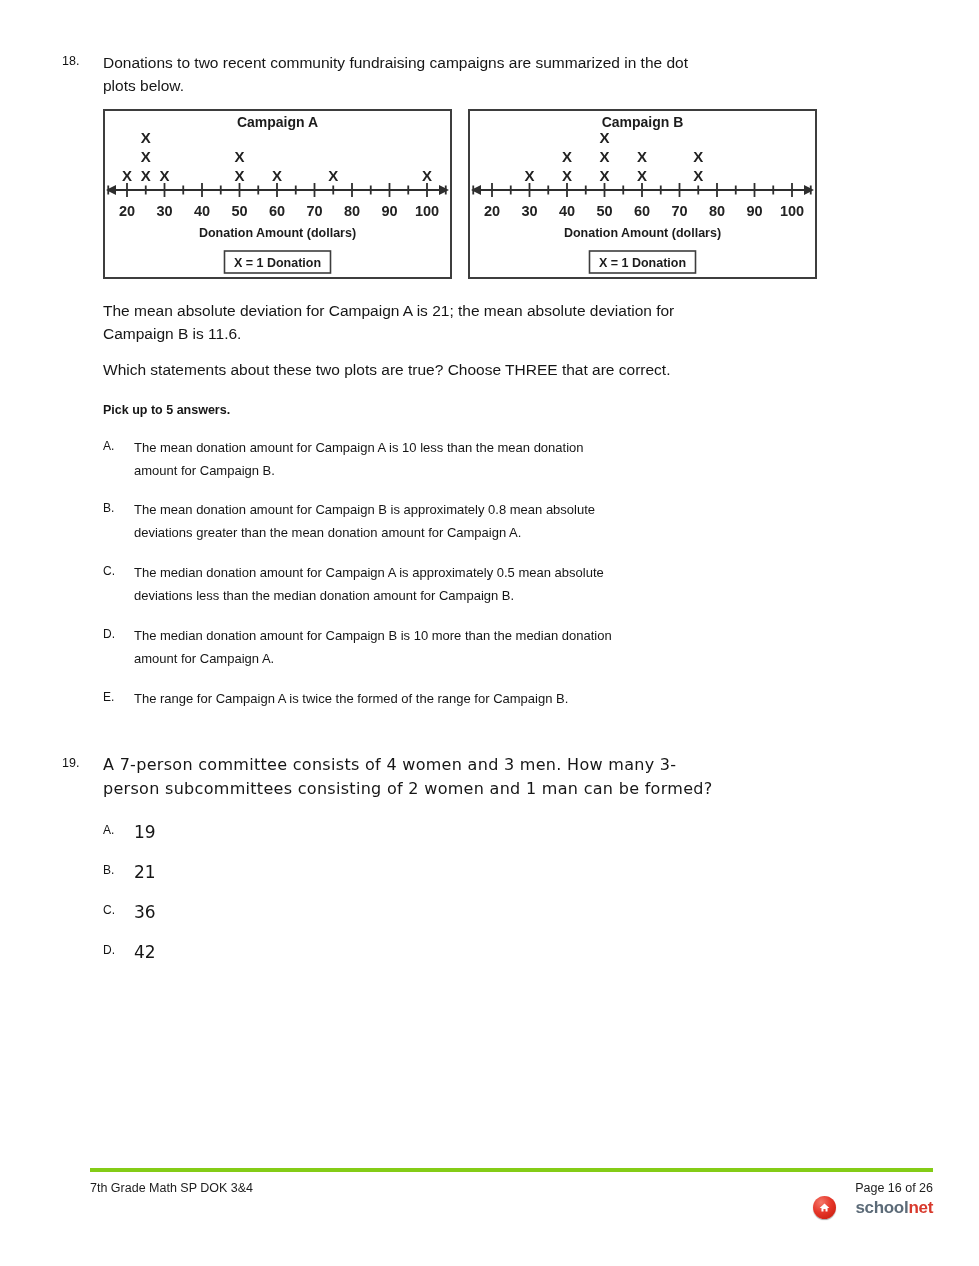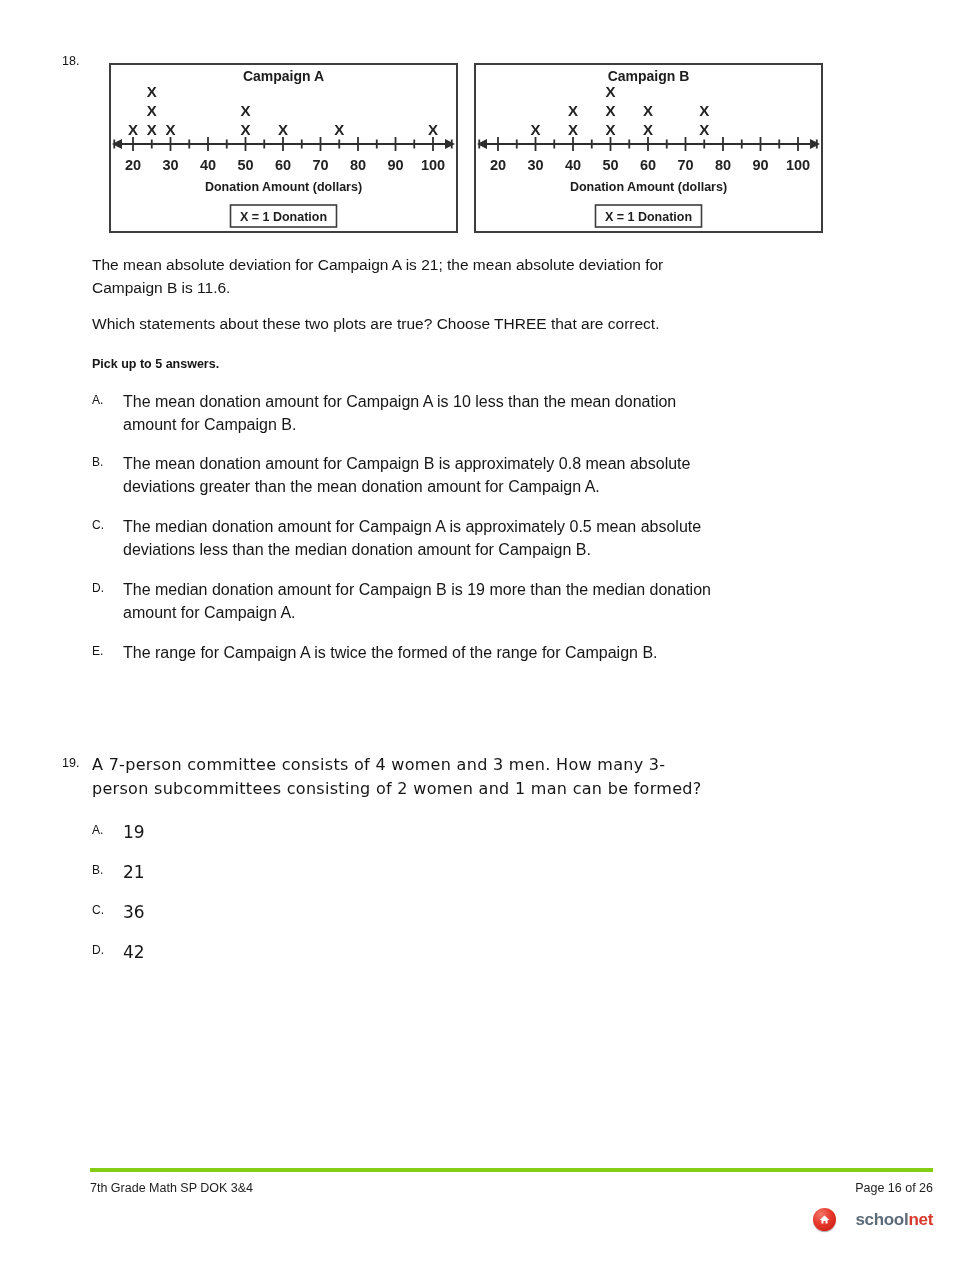--- a/index.html
+++ b/index.html
@@ -2,70 +2,72 @@
 <html><head>
 <meta charset="utf-8">
 <style>
   html,body{margin:0;padding:0;background:#ffffff;}
   .page{
     position:relative;width:979px;height:1266px;background:#ffffff;overflow:hidden;
     font-family:"Liberation Sans",sans-serif;color:#161616;
   }
   
   .qblock{position:absolute;left:62px;width:860px;}
-  .qrow{display:flex;align-items:flex-start;}
+  .qrow{display:flex;align-items:flex-start;gap:11px;}
   .qnum{flex:none;width:30px;font-size:12.5px;padding-top:3px;color:#111;}
   .qbody{flex:1;}
   .qbody p{margin:0;font-size:15.5px;line-height:23px;white-space:pre-line;}
   .gap-mad{margin-top:20px !important;}
   .gap-q{margin-top:13px !important;}
   .pick{margin-top:22px !important;font-size:12.5px !important;font-weight:bold;line-height:15px !important;}
   .opts{margin:18px 0 0 0;padding:0;list-style:none;}
   .opt{display:flex;align-items:flex-start;}
   .opt + .opt{margin-top:16px;}
   .opt-letter{flex:none;width:31px;font-size:12px;padding-top:3px;color:#151515;}
-  .opt-text{font-size:16px;line-height:23px;white-space:pre-line;max-width:700px;}
-  
-  .plots-row{display:flex;gap:16px;margin-top:12px;margin-left:17px;}
+  .opt-text{font-size:13px;line-height:23px;white-space:pre-line;max-width:700px;}
+  
+  .plots-row{display:flex;gap:16px;margin-top:12px;}
   .plot-box{margin:0;border:2px solid #3d3d3d;width:345px;height:166px;background:#fff;}
   .pt-title{font:700 14px "Liberation Sans",sans-serif;fill:#1c1c1c;}
   .pt-num{font:600 14.5px "Liberation Sans",sans-serif;fill:#222;}
   .pt-x{font:600 15px "Liberation Sans",sans-serif;fill:#222;}
   .pt-lab{font:700 12.5px "Liberation Sans",sans-serif;fill:#1c1c1c;}
   .ax{stroke:#2e2e2e;stroke-width:2;}
   .tk{stroke:#2e2e2e;stroke-width:1.8;}
   .ar{fill:#2e2e2e;}
   .lg{fill:none;stroke:#3d3d3d;stroke-width:1.6;}
   
   .q19 .qbody p{font-family:"DejaVu Sans",sans-serif;font-size:16px;line-height:24px;letter-spacing:.3px;}
   .opts19{margin:19px 0 0 0;padding:0;list-style:none;}
   .opt19{display:flex;align-items:flex-start;}
   .opt19 + .opt19{margin-top:16px;}
   .opt19 .val{font-family:"DejaVu Sans",sans-serif;font-size:17px;line-height:24px;}
   
   .footer{position:absolute;left:90px;top:1168px;width:843px;border-top:4px solid #84cc16;}
   .footer-row{display:flex;justify-content:space-between;padding-top:9px;font-size:12.5px;color:#1d1d1d;}
-  .logo-row{display:flex;justify-content:flex-end;align-items:center;gap:19px;margin-top:13px;}
+  .logo-row{display:flex;justify-content:flex-end;align-items:center;gap:19px;margin-top:1px;}
   .logo-icon{width:23px;height:23px;border-radius:50%;
     background:radial-gradient(circle at 35% 28%, #f4786a 0%, #e6372a 45%, #c21708 100%);
     display:flex;align-items:center;justify-content:center;
     box-shadow:0 1px 1px rgba(0,0,0,.35);}
   .logo-word{font-size:17px;font-weight:bold;letter-spacing:-.3px;line-height:23px;}
   .logo-school{color:#5c6b78;}
   .logo-net{color:#d8392c;}
 </style>
 </head>
 <body>
 
 <div class="page">
 
   <section class="qblock" style="top:51px;">
     <div class="qrow">
       <span class="qnum">18.</span>
       <div class="qbody">
+        <p>Donations to two recent community fundraising campaigns are summarized in the dot
+plots below.</p>
 
         <div class="plots-row">
           <figure class="plot-box"><svg width="345" height="166" viewBox="0 0 345 166">
                 <text x="172.5" y="16" text-anchor="middle" class="pt-title">Campaign A</text>
                 <line x1="3" y1="79" x2="342" y2="79" class="ax"></line>
                 <polygon class="ar" points="1,79 11,74 11,84"></polygon>
                 <polygon class="ar" points="344,79 334,74 334,84"></polygon>
                 <line x1="3.25" y1="74.5" x2="3.25" y2="83.5" class="tk"></line>
                 <line x1="22" y1="72" x2="22" y2="86" class="tk"></line>
                 <text x="22" y="105" text-anchor="middle" class="pt-num">20</text>
@@ -173,21 +175,21 @@
             <span class="opt-text">The mean donation amount for Campaign B is approximately 0.8 mean absolute
 deviations greater than the mean donation amount for Campaign A.</span>
           </li>
           <li class="opt" style="margin-top:17px;">
             <span class="opt-letter">C.</span>
             <span class="opt-text">The median donation amount for Campaign A is approximately 0.5 mean absolute
 deviations less than the median donation amount for Campaign B.</span>
           </li>
           <li class="opt" style="margin-top:17px;">
             <span class="opt-letter">D.</span>
-            <span class="opt-text">The median donation amount for Campaign B is 19 more than the median donation
+            <span class="opt-text">The median donation amount for Campaign B is 10 more than the median donation
 amount for Campaign A.</span>
           </li>
           <li class="opt" style="margin-top:17px;">
             <span class="opt-letter">E.</span>
             <span class="opt-text">The range for Campaign A is twice the formed of the range for Campaign B.</span>
           </li>
         </ol>
       </div>
     </div>
   </section>

